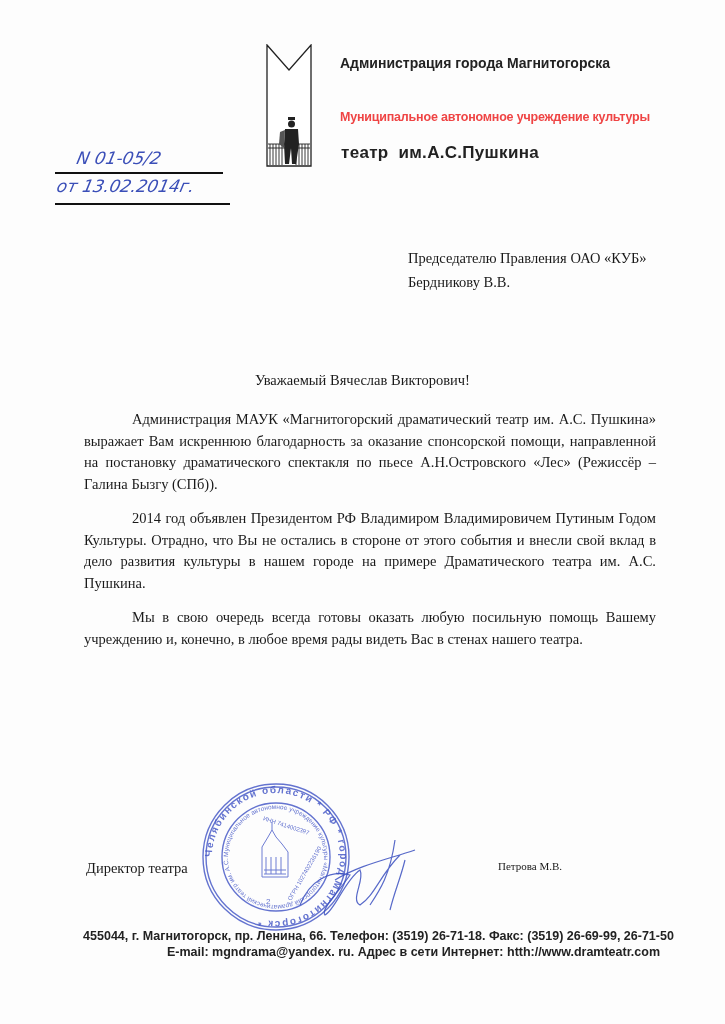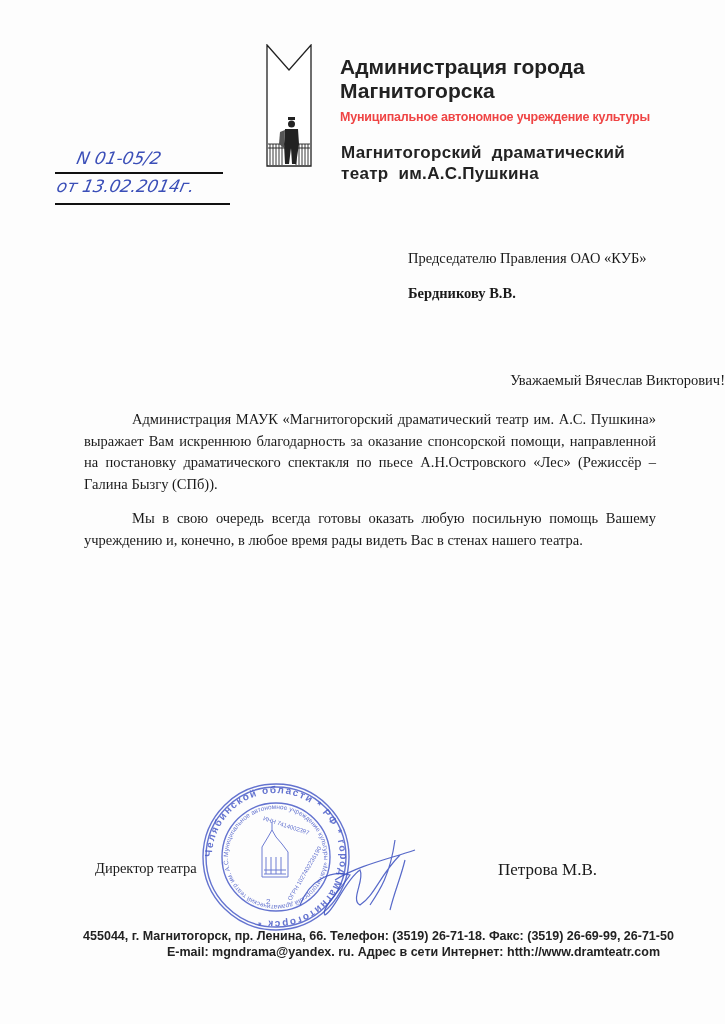--- a/index.html
+++ b/index.html
@@ -2,31 +2,31 @@
 <html><head>
 <meta charset="utf-8">
 <style>
   html, body { margin: 0; padding: 0; }
   body {
     width: 725px; height: 1024px; background: #fdfdfd; position: relative; overflow: hidden;
     font-family: "Liberation Serif", serif; color: #1a1a1a;
   }
   .abs { position: absolute; }
   .logo { left: 266px; top: 44px; width: 46px; height: 124px; }
-  .hdr-admin { left: 340px; top: 55px; font-family: "Liberation Sans", sans-serif; font-weight: bold; font-size: 21px; color: #222; }
+  .hdr-admin { left: 340px; top: 55px; font-family: "Liberation Sans", sans-serif; font-weight: bold; font-size: 14px; color: #222; }
   .hdr-muni { left: 340px; top: 110px; font-family: "Liberation Sans", sans-serif; font-weight: bold; font-size: 12.5px; color: #ef4444; letter-spacing: -0.2px; }
   .hdr-theatre { left: 341px; top: 142px; font-family: "Liberation Sans", sans-serif; font-weight: bold; font-size: 17px; line-height: 21px; color: #222; letter-spacing: 0.3px; }
   .regnum { left: 55px; top: 148px; width: 180px; height: 64px; }
   .hand { font-family: "DejaVu Sans", sans-serif; font-style: italic; color: #3b4fb8; position: absolute; transform: skewX(-12deg); }
   .recipient { left: 408px; font-size: 14.5px; }
-  .greeting { left: 0; width: 725px; text-align: right; top: 372px; font-size: 14.5px; }
+  .greeting { left: 0; width: 725px; text-align: center; top: 372px; font-size: 14.5px; }
   .body { left: 84px; width: 572px; font-size: 14.5px; line-height: 21.5px; text-align: justify; }
   .body p { margin: 4px 0 13px 0; text-indent: 48px; }
-  .sig-title { left: 95px; top: 860px; font-size: 14.5px; }
-  .sig-name { left: 498px; top: 860px; font-size: 17px; }
+  .sig-title { left: 86px; top: 860px; font-size: 14.5px; }
+  .sig-name { left: 498px; top: 860px; font-size: 11px; }
   .stamp { left: 196px; top: 782px; width: 160px; height: 150px; }
   .signature { left: 290px; top: 820px; width: 130px; height: 110px; }
   .footer { left: 16px; width: 725px; text-align: center; font-family: "Liberation Sans", sans-serif; font-weight: bold; font-size: 12.5px; color: #222; }
 </style>
 </head>
 <body>
 
 <svg class="abs logo" viewBox="0 0 46 124">
   <path d="M1,1 L23,26 L45,1 L45,122 L1,122 Z" fill="#fff" stroke="#222" stroke-width="1.3"></path>
   <g stroke="#222" stroke-width="0.9">
@@ -47,38 +47,38 @@
     <rect x="22" y="73" width="7" height="3"></rect>
     <circle cx="25.5" cy="80" r="3.5"></circle>
     <path d="M19,85 L32,85 L33,100 L30,120 L26,120 L25,104 L23,120 L19,120 L18,100 Z"></path>
     <path d="M14,88 L19,86 L18,104 L13,100 Z" fill="#555"></path>
   </g>
 </svg>
 
 <div class="abs hdr-admin">Администрация города Магнитогорска</div>
 <div class="abs hdr-muni">Муниципальное автономное учреждение культуры</div>
 <div class="abs hdr-theatre">
-  <div style="white-space:pre">Магнитогорский  драматический</div>
   <div style="white-space:pre">театр  им.А.С.Пушкина</div>
 </div>
 
 <div class="abs regnum">
   <div class="hand" style="left:22px; top:0px; font-size:17px;">N 01-05/2</div>
   <div style="position:absolute; left:0; top:24px; width:168px; height:1.5px; background:#111;"></div>
   <div class="hand" style="left:2px; top:28px; font-size:17px;">от 13.02.2014г.</div>
   <div style="position:absolute; left:0; top:55px; width:175px; height:1.5px; background:#111;"></div>
 </div>
 
 <div class="abs recipient" style="top:250px;">Председателю Правления ОАО «КУБ»</div>
-<div class="abs recipient" style="top:285px;font-weight:bold;">Бердникову В.В.</div>
+<div class="abs recipient" style="top:274px;">Бердникову В.В.</div>
 
 <div class="abs greeting">Уважаемый Вячеслав Викторович!</div>
 
 <div class="abs body" style="top:405px;">
   <p>Администрация МАУК «Магнитогорский драматический театр им. А.С. Пушкина» выражает Вам искреннюю благодарность за оказание спонсорской помощи, направленной на постановку драматического спектакля по пьесе А.Н.Островского «Лес» (Режиссёр – Галина Бызгу (СПб)).</p>
+  <p>2014 год объявлен Президентом РФ Владимиром Владимировичем Путиным Годом Культуры. Отрадно, что Вы не остались в стороне от этого события и внесли свой вклад в дело развития культуры в нашем городе на примере Драматического театра им. А.С. Пушкина.</p>
   <p>Мы в свою очередь всегда готовы оказать любую посильную помощь Вашему учреждению и, конечно, в любое время рады видеть Вас в стенах нашего театра.</p>
 </div>
 
 <svg class="abs stamp" viewBox="0 0 160 150">
   <defs>
     <path id="outerArc" d="M80,75 m-64,0 a64,64 0 1,1 128,0 a64,64 0 1,1 -128,0"></path>
     <path id="innerArc" d="M80,75 m-48,0 a48,48 0 1,1 96,0 a48,48 0 1,1 -96,0"></path>
   </defs>
   <g fill="none" stroke="#4a5cc8" stroke-width="1.4" opacity="0.85">
     <circle cx="80" cy="75" r="73"></circle>

